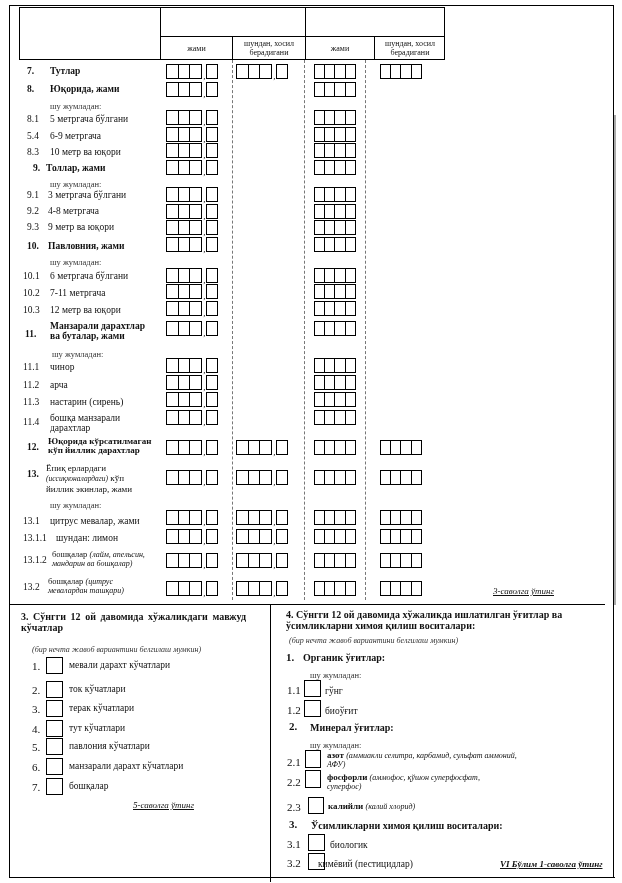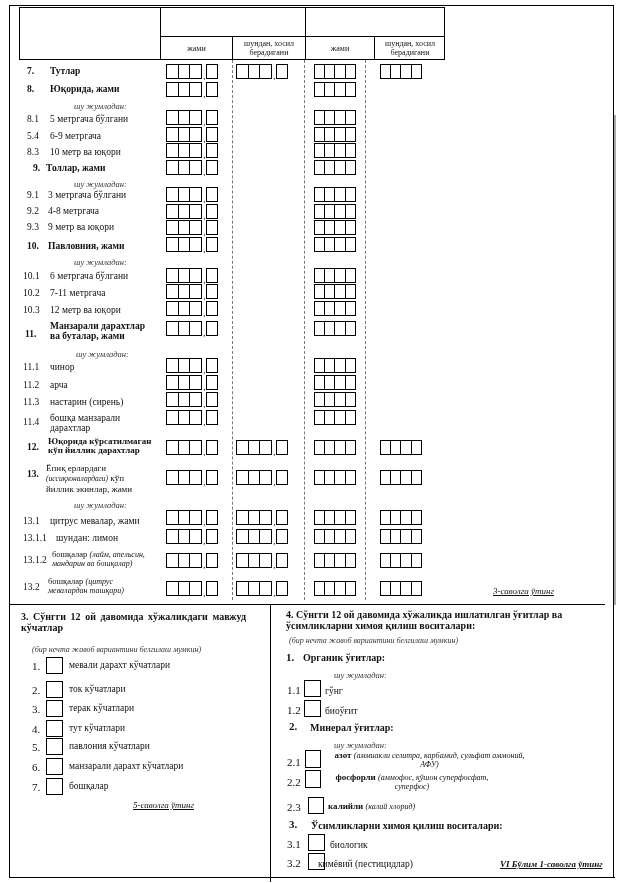--- a/index.html
+++ b/index.html
@@ -16,35 +16,35 @@
   .hdr-title { position:absolute; text-align:center; font-size:10px; line-height:11px; }
   .hdr-title b { font-size:11px; }
   .hdr-sub { position:absolute; text-align:center; font-size:8px; line-height:9px; font-weight:normal; }
   .it { font-style:italic; font-weight:normal; font-size:9px; }
   
   .dash { position:absolute; width:0; border-left:1px dashed #777; }
   
   .num { position:absolute; font-size:9.5px; }
   .lbl { position:absolute; font-size:9.5px; line-height:10px; }
   .bold { font-weight:bold; }
-  .sub { position:absolute; font-size:8.5px; font-style:italic; color:#333;margin-left:24px; }
+  .sub { position:absolute; font-size:8.5px; color:#333; }
   
   .grp { position:absolute; height:15px; display:flex; align-items:flex-end; }
   .bx { width:13px; height:15px; border:1.3px solid #000; box-sizing:border-box; margin-left:-1.3px; background:#fff; }
   .bx:first-child { margin-left:0; }
   .comma { font-size:9px; line-height:6px; width:4px; text-align:center; }
   .bx.dec { width:12px; margin-left:0; }
   .grp4 .bx { width:11.5px; }
   
   .hline { position:absolute; height:0; border-top:1.5px solid #000; }
   .vline { position:absolute; width:0; border-left:1.3px solid #000; }
   .q-title { position:absolute; font-weight:bold; font-size:10px; line-height:11px; }
   .note { position:absolute; font-style:italic; font-size:8px; color:#333; }
   .cb { position:absolute; width:17px; height:17px; border:1.2px solid #000; box-sizing:border-box; background:#fff; }
-  .opt { position:absolute; font-size:9.5px;text-align:center; }
+  .opt { position:absolute; font-size:9.5px; }
   .optnum { position:absolute; font-size:11px; }
   .goto { position:absolute; font-style:italic; font-size:9px; text-decoration:underline; }
 </style>
 </head>
 <body>
 
 <div class="frame"></div>
 <div class="frame-right-shadow"></div>
 
 <div class="hdr">

